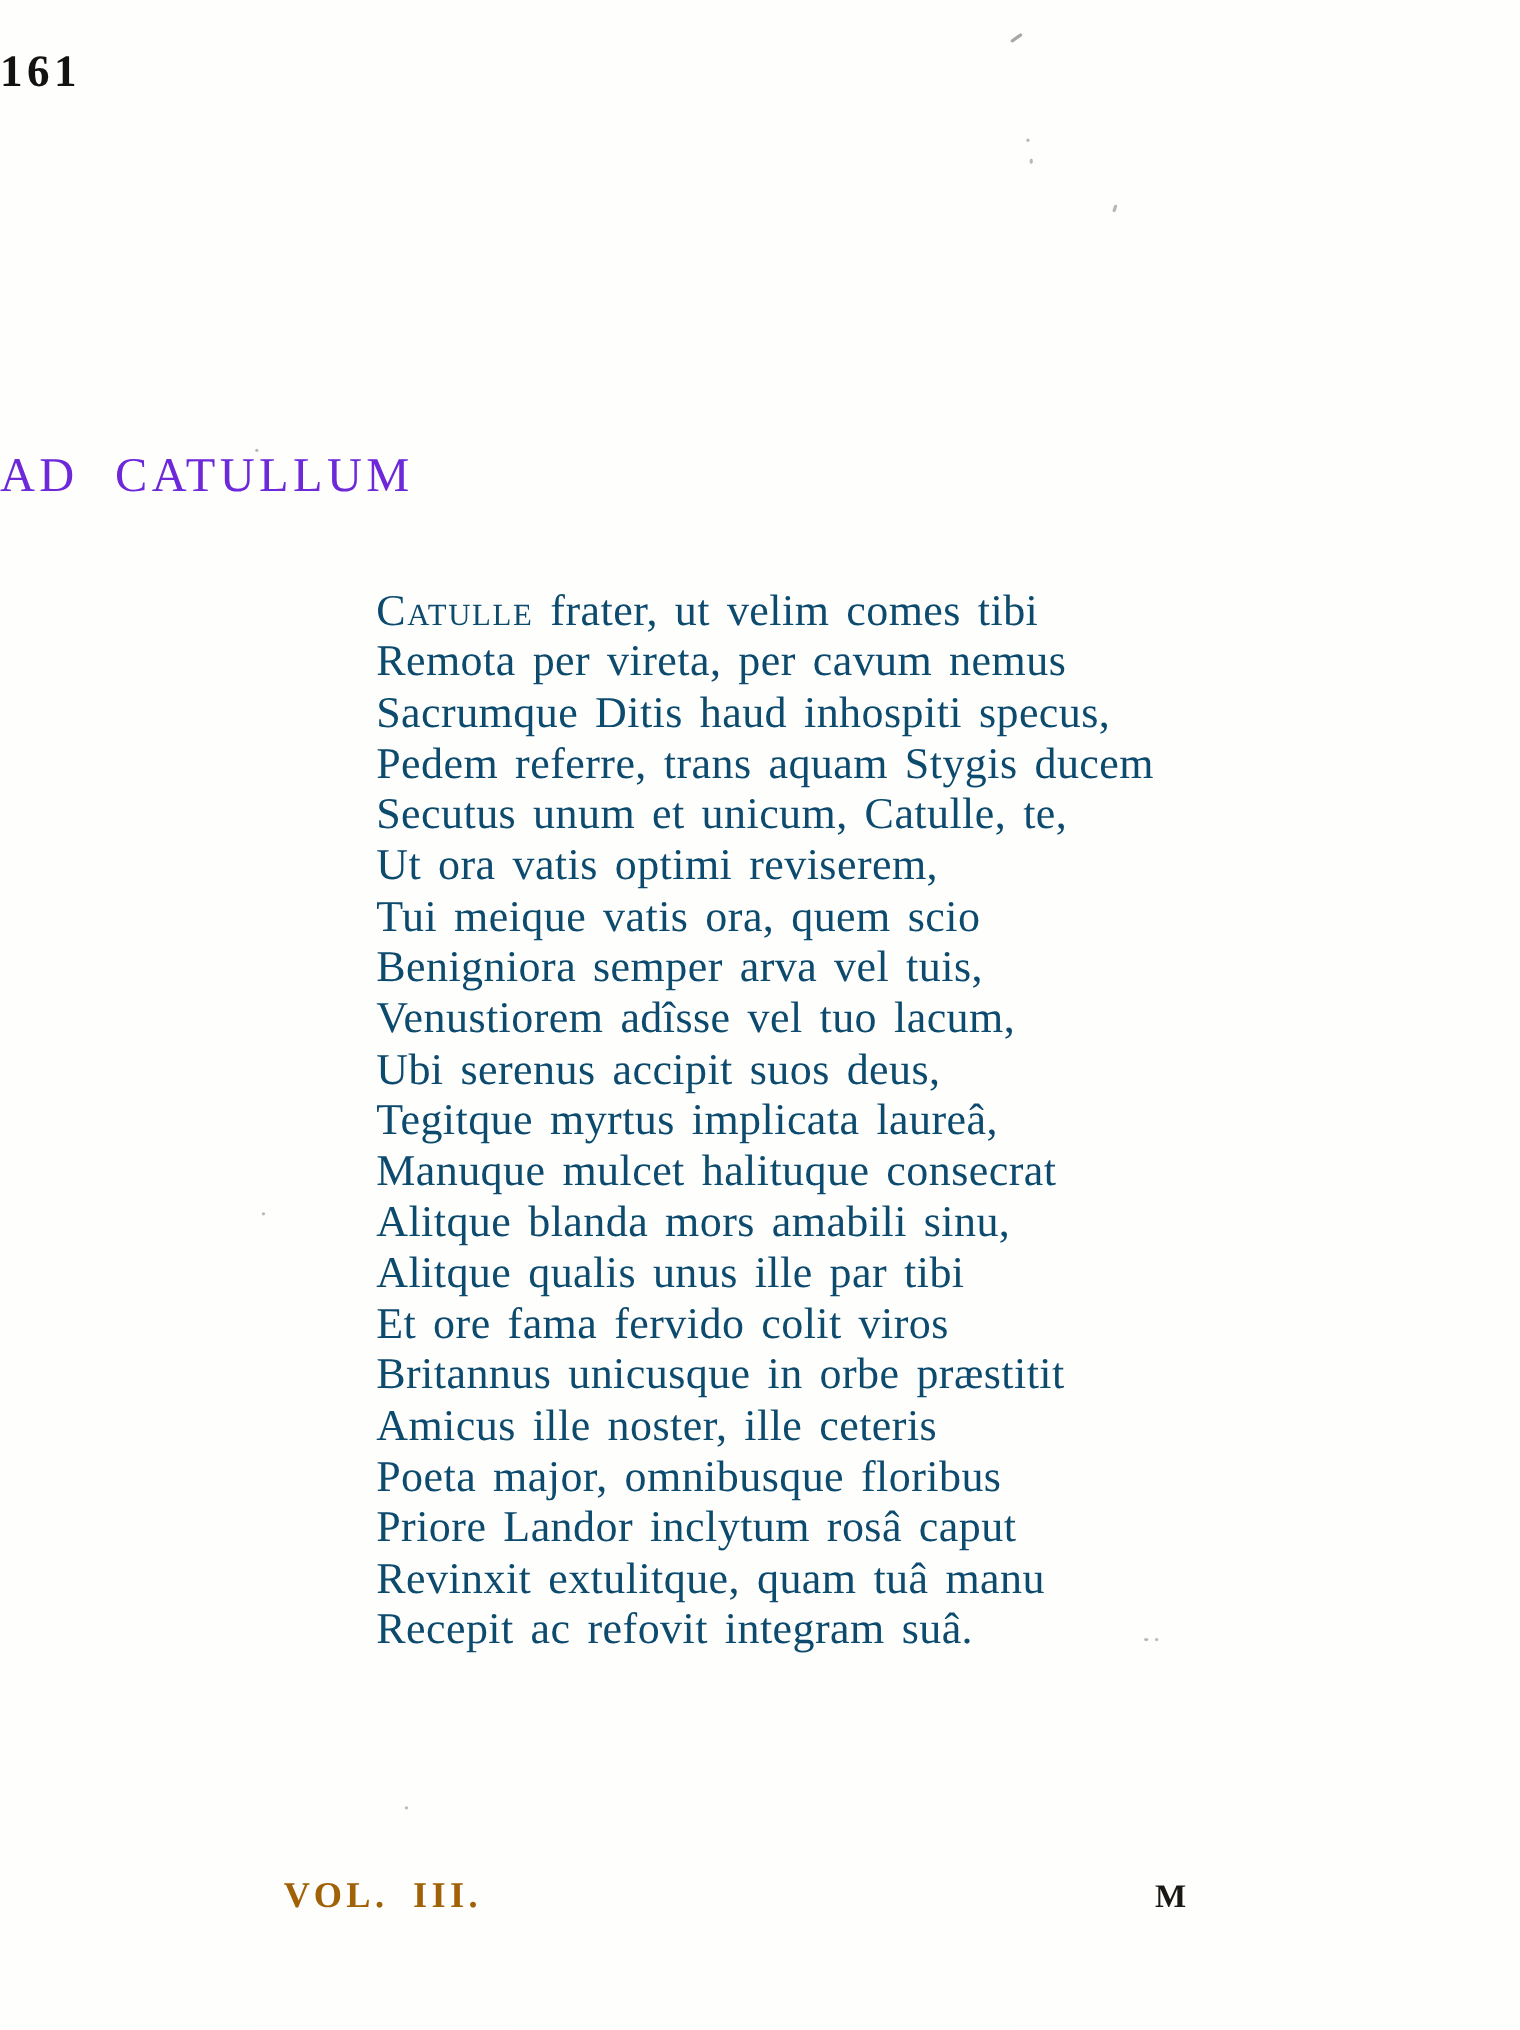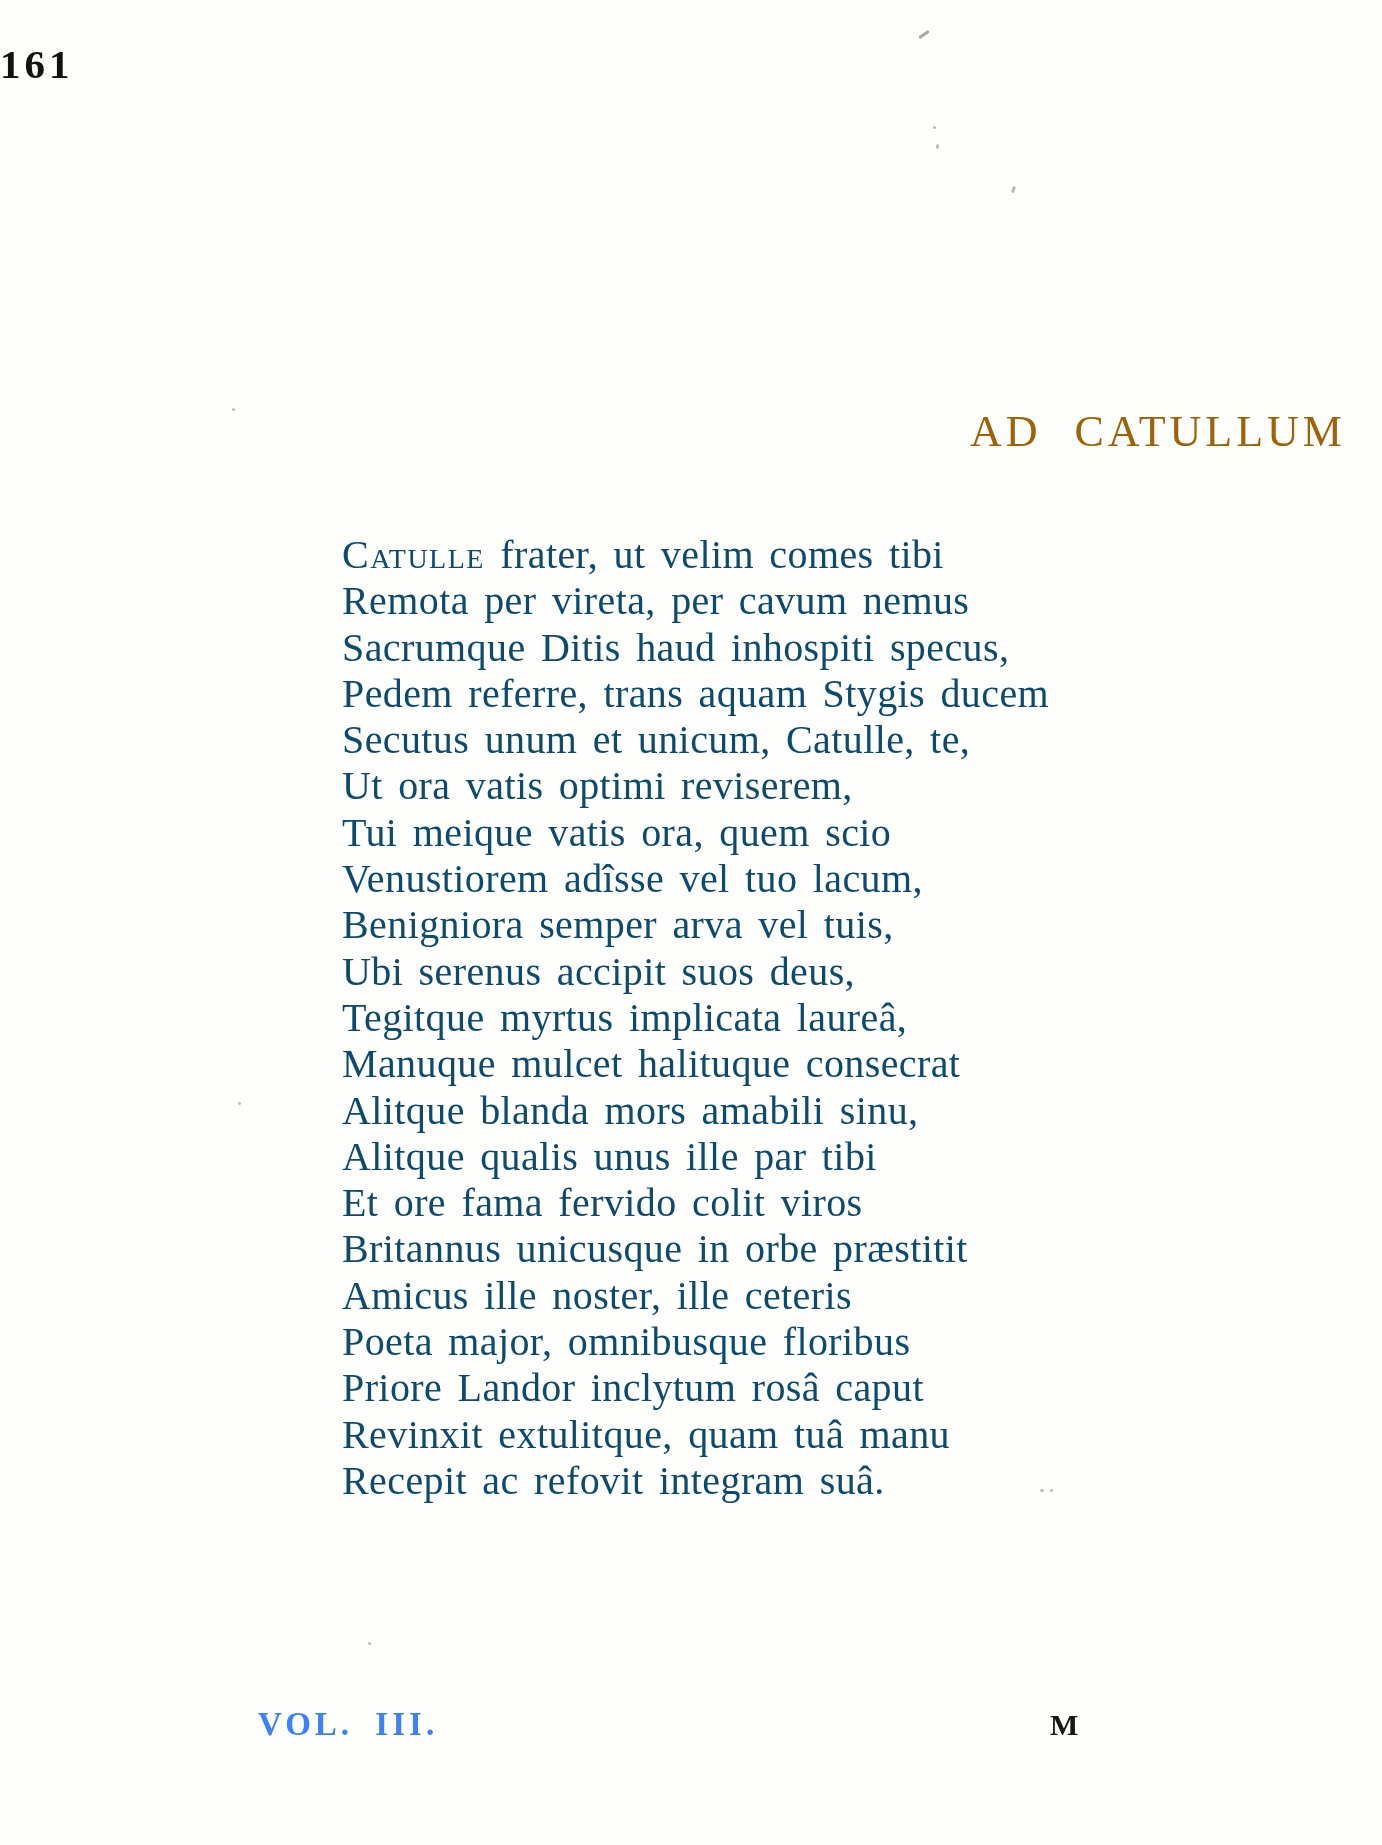--- a/index.html
+++ b/index.html
@@ -25,25 +25,25 @@
     font-size: 41px;
     font-weight: 700;
     letter-spacing: 4px;
     color: #141210;
   }
   .poem-title {
     position: absolute;
     top: 406px;
     left: 0;
     width: 1346px;
-    text-align: right;
+    text-align: left;
     font-size: 44px;
     letter-spacing: 4px;
     word-spacing: 18px;
-    color: #a16207;
+    color: #6d28d9;
   }
   .poem {
     position: absolute;
     top: 532px;
     left: 342px;
     width: 820px;
     font-size: 40px;
     line-height: 46.3px;
     letter-spacing: 0.4px;
     word-spacing: 5px;
@@ -56,21 +56,21 @@
     letter-spacing: 1.5px;
   }
   .footer-volume {
     position: absolute;
     top: 1706px;
     left: 258px;
     font-size: 33px;
     font-weight: 600;
     letter-spacing: 4px;
     word-spacing: 10px;
-    color: #3b82f6;
+    color: #a16207;
   }
   .footer-signature {
     position: absolute;
     top: 1708px;
     left: 1050px;
     font-size: 30px;
     font-weight: 700;
     color: #1a1815;
   }
   
@@ -99,22 +99,22 @@
   <div class="poem-title">AD CATULLUM</div>
 
   <div class="poem">
     <div class="poem-line"><span class="lead-smallcaps">Catulle</span><span> frater, ut velim comes tibi</span></div>
     <div class="poem-line">Remota per vireta, per cavum nemus</div>
     <div class="poem-line">Sacrumque Ditis haud inhospiti specus,</div>
     <div class="poem-line">Pedem referre, trans aquam Stygis ducem</div>
     <div class="poem-line">Secutus unum et unicum, Catulle, te,</div>
     <div class="poem-line">Ut ora vatis optimi reviserem,</div>
     <div class="poem-line">Tui meique vatis ora, quem scio</div>
+    <div class="poem-line">Benigniora semper arva vel tuis,</div>
     <div class="poem-line">Venustiorem adîsse vel tuo lacum,</div>
-    <div class="poem-line">Benigniora semper arva vel tuis,</div>
     <div class="poem-line">Ubi serenus accipit suos deus,</div>
     <div class="poem-line">Tegitque myrtus implicata laureâ,</div>
     <div class="poem-line">Manuque mulcet halituque consecrat</div>
     <div class="poem-line">Alitque blanda mors amabili sinu,</div>
     <div class="poem-line">Alitque qualis unus ille par tibi</div>
     <div class="poem-line">Et ore fama fervido colit viros</div>
     <div class="poem-line">Britannus unicusque in orbe præstitit</div>
     <div class="poem-line">Amicus ille noster, ille ceteris</div>
     <div class="poem-line">Poeta major, omnibusque floribus</div>
     <div class="poem-line">Priore Landor inclytum rosâ caput</div>

